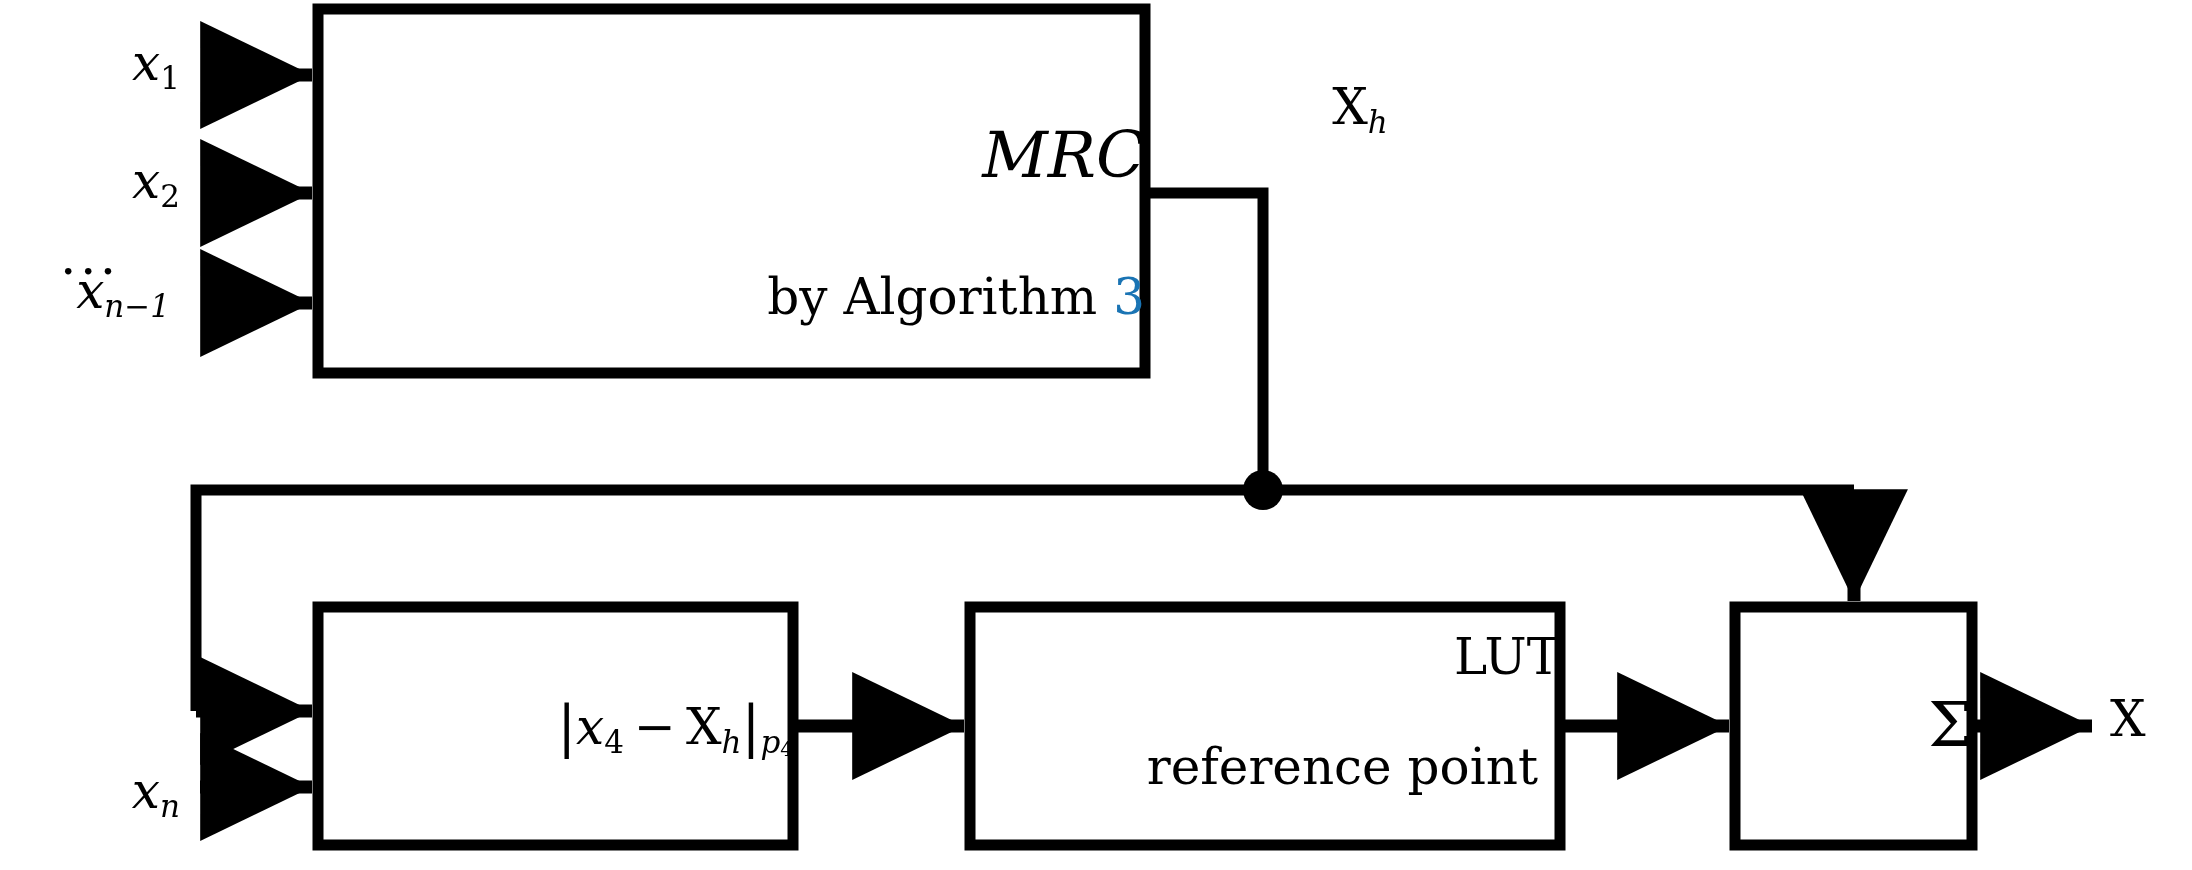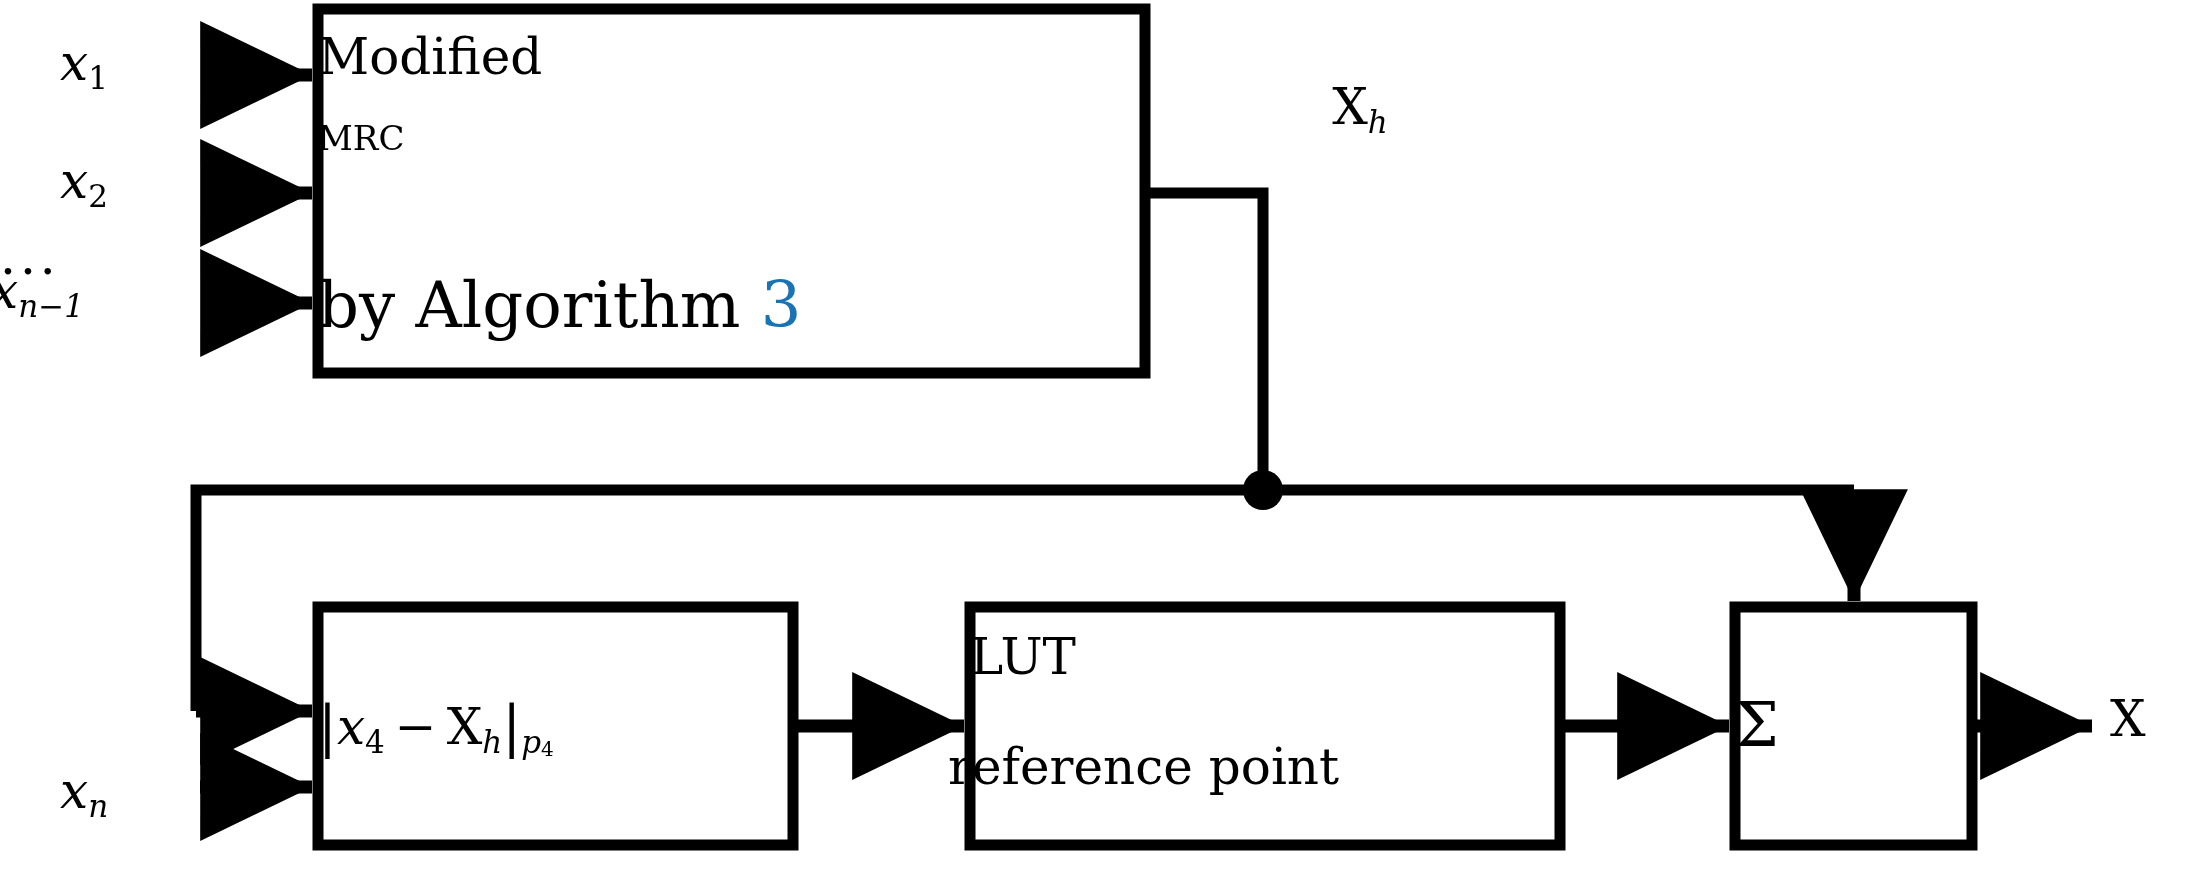--- a/index.html
+++ b/index.html
@@ -20,21 +20,21 @@
   }
   #diagram-svg {
     position: absolute;
     left: 0;
     top: 0;
     width: 2192px;
     height: 870px;
   }
   .blk-label {
     position: absolute;
-    text-align: left;
+    text-align: right;
     color: #000000;
     font-family: "DejaVu Serif", "Liberation Serif", serif;
     white-space: nowrap;
     pointer-events: none;
   }
   .mathvar {
     font-style: italic;
   }
   .sub {
     font-size: 0.62em;
@@ -126,27 +126,24 @@
   </div>
 
   <div class="blk-label" style="left:-10px; top:262px; width:180px; font-size:50px;">
     <span class="mathvar">x</span><span class="sub">n−1</span>
   </div>
 
   <div class="blk-label" style="left:60px; top:746px; width:120px; font-size:50px;margin-top:16px;">
     <span class="mathvar">x</span><span class="sub">n</span>
   </div>
 
-  <div class="blk-label" style="left:318px; top:28px; width:827px; font-size:50px;">
-    <span>Modified</span>
-  </div>
-  <div class="blk-label" style="left:318px; top:118px; width:827px; font-size:34px;">
+  <div class="blk-label" style="left:318px; top:118px; width:827px; font-size:64px;font-style:italic;">
     <span>MRC</span>
   </div>
-  <div class="blk-label" style="left:318px; top:268px; width:827px; font-size:64px;">
+  <div class="blk-label" style="left:318px; top:268px; width:827px; font-size:50px;">
     <span>by Algorithm </span><span class="accent">3</span>
   </div>
 
   <div class="blk-label" style="left:1290px; top:78px; width:140px; font-size:50px; text-align:center;">
     <span class="upr">X</span><span class="sub">h</span>
   </div>
 
   <div class="blk-label" style="left:318px; top:692px; width:475px; font-size:50px;">
     <span class="bar">|</span><span class="mathvar">x</span><span class="subup">4</span><span class="upr" style="padding:0 10px;">−</span><span class="upr">X</span><span class="sub">h</span><span class="bar">|</span><span class="sub">p</span><span style="font-size:0.40em; vertical-align:-0.62em; font-style:normal;">4</span>
   </div>

